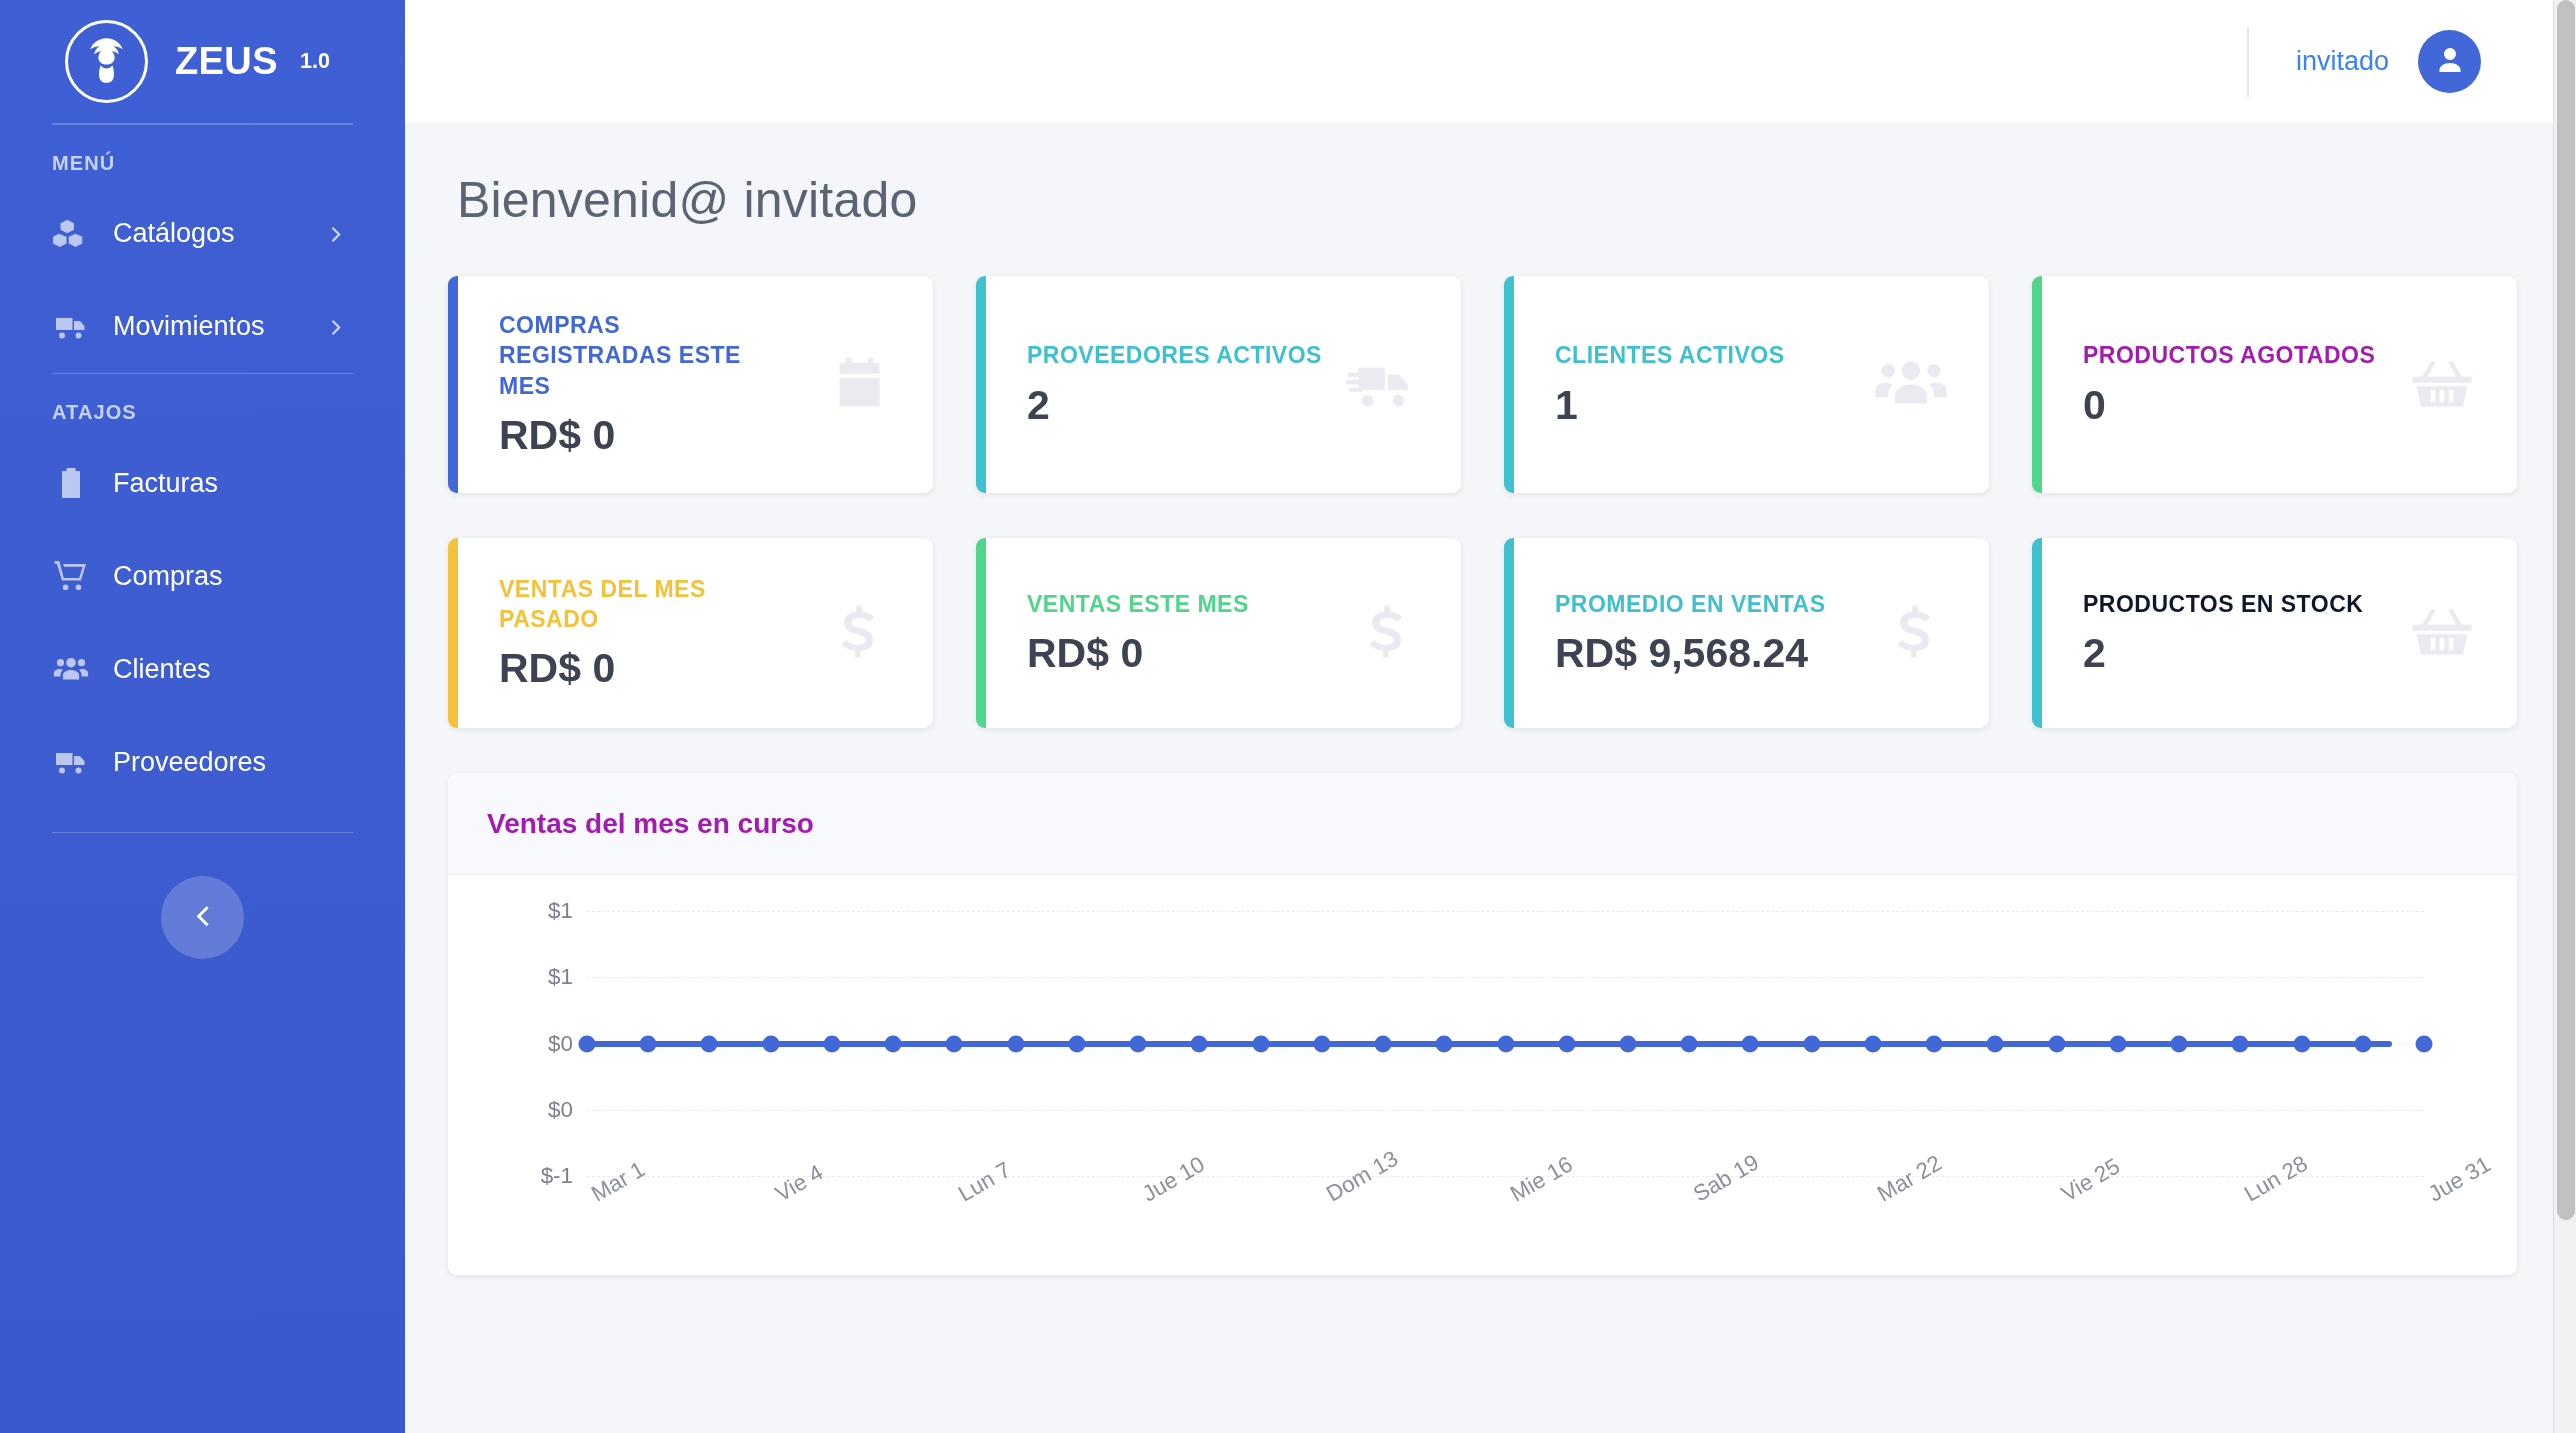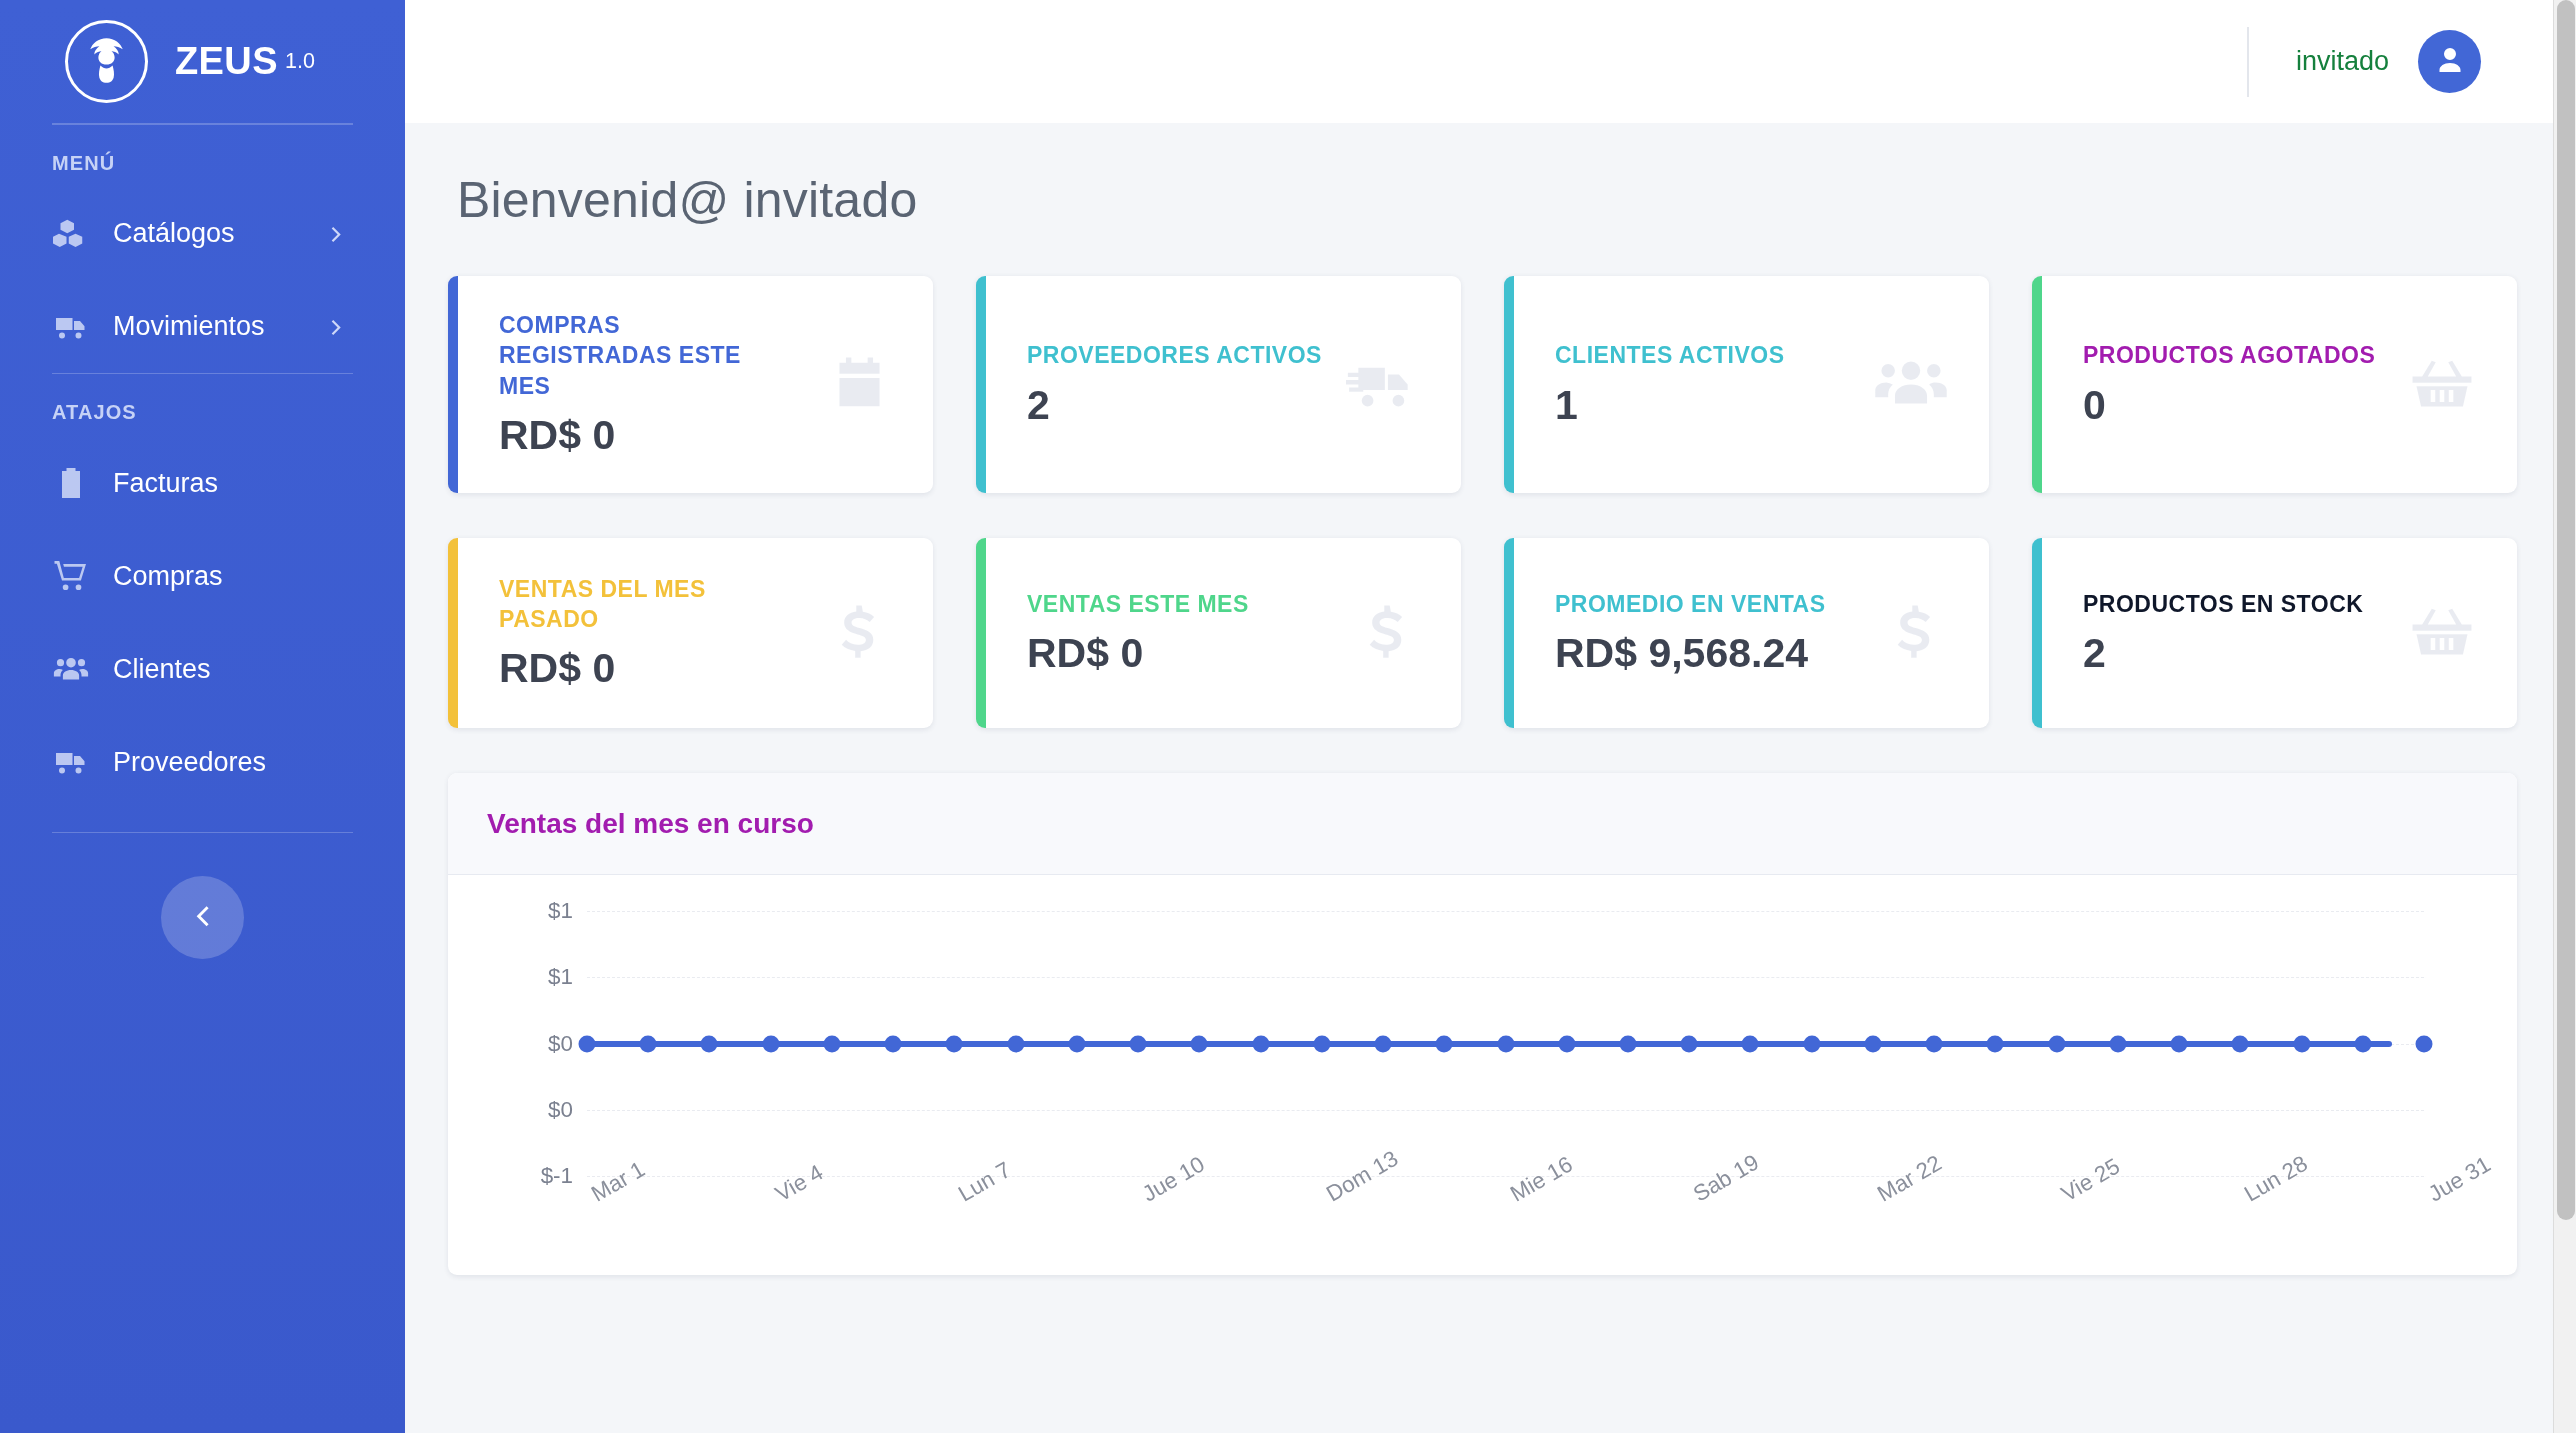--- a/index.html
+++ b/index.html
@@ -23,21 +23,21 @@
     height: 123px; display: flex; align-items: center;
     padding-left: 65px; gap: 27px;
   }
   .brand-logo {
     width: 83px; height: 83px; border-radius: 50%;
     border: 3.6px solid #ffffff; display: flex;
     align-items: center; justify-content: center;
     flex: 0 0 83px;
   }
   .brand-text { color: #fff; font-size: 38px; font-weight: bold; letter-spacing: 0.4px; }
-  .brand-ver { color: #fff; font-size: 21.5px; font-weight: normal; vertical-align: super; margin-left: 7px; }
+  .brand-ver { color: #fff; font-size: 21.5px; font-weight: bold; vertical-align: super; margin-left: 22px; }
 
   .divider { height: 0.9px; background: rgba(255,255,255,0.22); margin: 0 52px; }
 
   .nav-item {
     display: flex; align-items: center; gap: 23px;
     padding: 0 57px 0 52px; height: 93px;
     color: #ffffff; font-size: 27px; cursor: pointer;
     position: relative;
   }
   .nav-item .ico { width: 38px; height: 38px; flex: 0 0 38px;
@@ -61,21 +61,21 @@
 
   
   .main { flex: 1; height: 1433px; display: flex; flex-direction: column;
           background: #f4f6f9; overflow: hidden; position: relative; }
   .topbar {
     height: 123px; background: #ffffff; display: flex;
     align-items: center; justify-content: flex-end;
     padding-right: 95px; gap: 0; flex: 0 0 123px;
   }
   .topbar-sep { width: 1.8px; height: 70px; background: #e3e6ec; margin-right: 47px; }
-  .user-name { font-size: 27px; color: #15803d; margin-right: 29px; }
+  .user-name { font-size: 27px; color: #3b82f6; margin-right: 29px; }
   .avatar {
     width: 63px; height: 63px; border-radius: 50%; background: #4267d6;
     display: flex; align-items: center; justify-content: center; cursor: pointer;
   }
   .avatar svg { width: 36px; height: 36px; fill: #ffffff; }
 
   .content { padding: 48px 59px 0 43px; flex: 1; overflow: hidden; }
   .page-title { font-size: 50px; color: #5a6473; font-weight: normal;
                 margin: 0 0 47px 9px; letter-spacing: 0.2px; }
 

